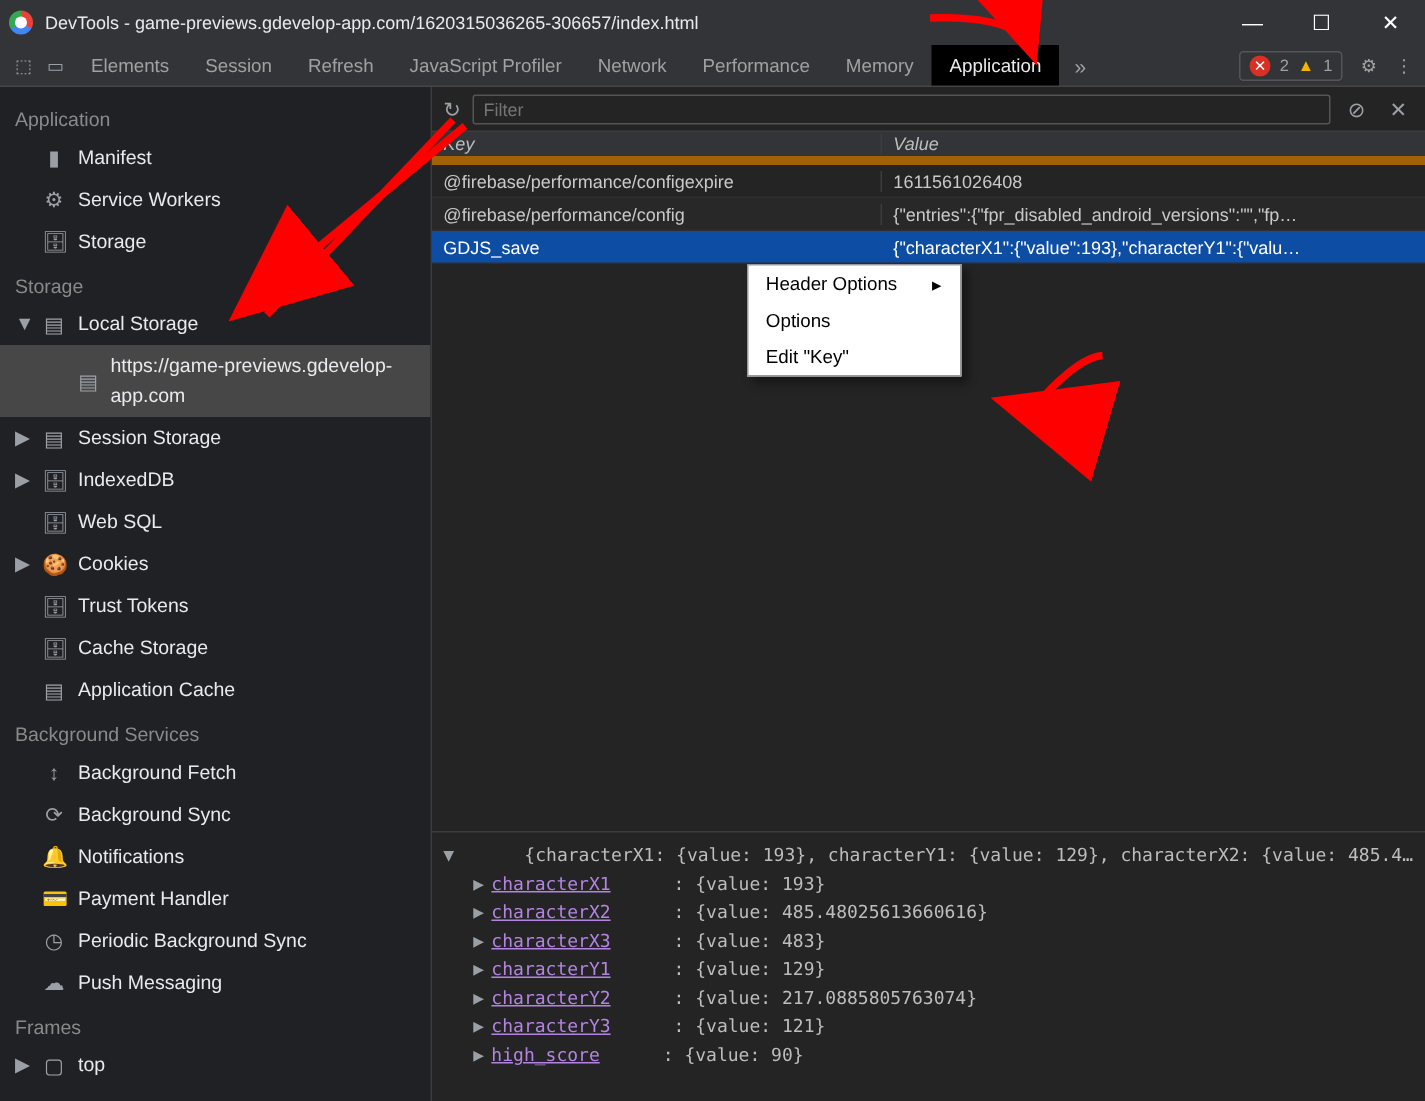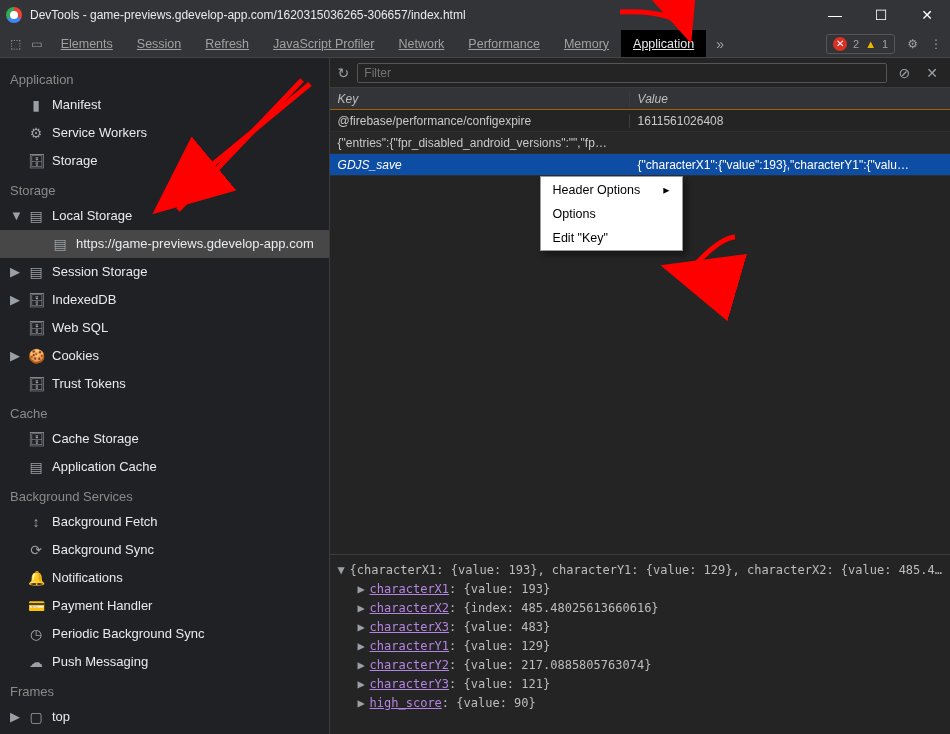--- a/index.html
+++ b/index.html
@@ -8,21 +8,21 @@
   
   .titlebar { height:30px; background:#333437; display:flex; align-items:center; padding:0 0 0 6px; color:#e8eaed; border-bottom:0; position:relative; }
   .titlebar .chrome-icon { width:16px; height:16px; border-radius:50%; background:conic-gradient(#ea4335 0 33%, #4285f4 33% 66%, #34a853 66% 100%); margin-right:8px; position:relative; }
   .titlebar .chrome-icon::after { content:""; position:absolute; inset:4px; background:#fff; border-radius:50%; }
   .titlebar .title { font-size:12px; color:#e8eaed; white-space:nowrap; }
   .winbtns { margin-left:auto; display:flex; height:100%; }
   .winbtn { width:46px; display:flex; align-items:center; justify-content:center; color:#fff; font-size:14px; }
   
   .tabs { height:28px; background:#333437; display:flex; align-items:stretch; border-bottom:1px solid #454545; }
   .tabs .pre-icons { display:flex; align-items:center; padding:0 6px 0 10px; gap:10px; }
-  .tabs .tab { display:flex; align-items:center; padding:0 12px; color:#a1a1a1; font-size:12.5px;text-decoration:underline; }
+  .tabs .tab { display:flex; align-items:center; padding:0 12px; color:#a1a1a1; font-size:12.5px; }
   .tabs .tab.active { background:#000; color:#e8eaed; }
   .tabs .chev { display:flex; align-items:center; justify-content:center; width:28px; color:#a1a1a1; font-size:14px;}
   .tabs .errs { display:flex; align-items:center; gap:6px; padding:0 6px; border:1px solid #555; border-radius:3px; height:20px; align-self:center; margin-left:4px; font-size:11px; }
   .tabs .errs .red-dot { width:14px; height:14px; border-radius:50%; background:#d93025; color:#fff; display:flex; align-items:center; justify-content:center; font-size:10px; }
   .tabs .errs .warn { color:#f2b600; }
   .tabs .right-icons { margin-left:auto; display:flex; align-items:center; gap:12px; padding-right:8px; color:#a1a1a1; }
   
   .body { flex:1; display:flex; min-height:0; }
   
   .sidebar { width:350px; background:#202124; border-right:1px solid #3c3c3c; overflow:auto; padding-top:6px; }
@@ -35,38 +35,38 @@
   .tree-item.selected { background:#474747; }
   
   .main { flex:1; display:flex; flex-direction:column; background:#242424; }
   .toolbar { height:30px; display:flex; align-items:center; gap:8px; padding:0 8px; border-bottom:1px solid #3c3c3c; }
   .toolbar .reload { color:#9aa0a6; font-size:14px; }
   .toolbar .filter { flex:1; height:20px; background:#242424; border:1px solid #555; border-radius:2px; color:#bbb; padding:0 6px; font-size:12px; }
   .toolbar .tb-icon { color:#9aa0a6; padding:0 4px; font-size:14px;}
   
   .tbl { border-bottom:0; }
   .tbl .head, .tbl .row { display:flex; height:22px; align-items:center; }
-  .tbl .head { background:#333437; color:#bdbdbd; border-bottom:1px solid #a16207; font-style:italic;justify-content:center; }
+  .tbl .head { background:#333437; color:#bdbdbd; border-bottom:6px solid #a16207; font-style:italic;justify-content:center; }
   .tbl .col-key { width:300px; padding-left:8px; border-right:1px solid #3c3c3c; overflow:hidden; white-space:nowrap; text-overflow:ellipsis;}
   .tbl .col-val { flex:1; padding-left:8px; overflow:hidden; white-space:nowrap; text-overflow:ellipsis;}
   .tbl .row { border-bottom:1px solid #2e2e2e; color:#c9c9c9; }
   .tbl .row.alt { background:#282828; }
   .tbl .row.selected { background:#0e4da4; color:#fff; }
-  .tbl .row.selected .col-key { border-right-color:#0e4da4;font-style:italic; }
+  .tbl .row.selected .col-key { border-right-color:#0e4da4; }
   .tbl-filler { flex:1; background:#242424; position:relative; }
   
   .ctx { position:absolute; top:0; left:210px; width:143px; background:#fff; color:#000; border:1px solid #999; box-shadow:4px 4px 6px rgba(0,0,0,0.4); font-size:12.5px; }
-  .ctx .mi { padding:5px 12px; display:flex; justify-content:space-between; align-items:center; }
+  .ctx .mi { padding:5px 12px; display:flex; justify-content:space-between; align-items:flex-start; }
   .ctx .arrow { color:#000; }
   
   .details { height:180px; background:#242424; border-top:1px solid #3c3c3c; padding:6px 8px; font-family:Menlo,Consolas,monospace; font-size:12px; line-height:19px; overflow:hidden; color:#bdbdbd;}
   .details .line { white-space:nowrap; }
   .details .caret-d { color:#9aa0a6; display:inline-block; width:12px; }
   .details .key { color:#b484e3;text-decoration:underline; }
-  .details .br { color:#bdbdbd; }
+  .details .br { color:#bdbdbd;margin-left:42px; }
   .details .val { color:#bdbdbd; }
   .details .indent1 { padding-left:20px; }
   .details .top { color:#bdbdbd; }
 </style>
 </head>
 <body>
 
 <div class="window">
 
   <div class="titlebar">
@@ -165,21 +165,20 @@
       <div class="tree-item" style="padding-left:10px">
           <span class="caret">▶</span>
           <span class="ic">🍪</span>
           <span>Cookies</span>
         </div>
       <div class="tree-item lv1">
           <span class="ic">🗄</span>
           <span>Trust Tokens</span>
         </div>
 
-      <div class="sec-title">Cache</div>
       <div class="tree-item lv1">
           <span class="ic">🗄</span>
           <span>Cache Storage</span>
         </div>
       <div class="tree-item lv1">
           <span class="ic">▤</span>
           <span>Application Cache</span>
         </div>
 
       <div class="sec-title">Background Services</div>
@@ -226,20 +225,21 @@
       <div class="tbl">
         <div class="head">
           <div class="col-key">Key</div>
           <div class="col-val">Value</div>
         </div>
         <div class="row">
           <div class="col-key">@firebase/performance/configexpire</div>
           <div class="col-val">1611561026408</div>
         </div>
         <div class="row alt">
+          <div class="col-key">@firebase/performance/config</div>
           <div class="col-val">{"entries":{"fpr_disabled_android_versions":"","fp…</div>
         </div>
         <div class="row selected">
           <div class="col-key">GDJS_save</div>
           <div class="col-val">{"characterX1":{"value":193},"characterY1":{"valu…</div>
         </div>
       </div>
       <div class="tbl-filler">
 
         <div class="ctx">
@@ -252,21 +252,21 @@
             </div>
           <div class="mi">
               <span>Edit "Key"</span>
             </div>
         </div>
       </div>
 
       <div class="details">
         <div class="line top"><span class="caret-d">▼</span><span class="br">{characterX1: {value: 193}, characterY1: {value: 129}, characterX2: {value: 485.4…</span></div>
         <div class="line indent1"><span class="caret-d">▶</span><span class="key">characterX1</span><span class="br">: </span><span class="val">{value: 193}</span></div>
-        <div class="line indent1"><span class="caret-d">▶</span><span class="key">characterX2</span><span class="br">: </span><span class="val">{index: 485.48025613660616}</span></div>
+        <div class="line indent1"><span class="caret-d">▶</span><span class="key">characterX2</span><span class="br">: </span><span class="val">{value: 485.48025613660616}</span></div>
         <div class="line indent1"><span class="caret-d">▶</span><span class="key">characterX3</span><span class="br">: </span><span class="val">{value: 483}</span></div>
         <div class="line indent1"><span class="caret-d">▶</span><span class="key">characterY1</span><span class="br">: </span><span class="val">{value: 129}</span></div>
         <div class="line indent1"><span class="caret-d">▶</span><span class="key">characterY2</span><span class="br">: </span><span class="val">{value: 217.0885805763074}</span></div>
         <div class="line indent1"><span class="caret-d">▶</span><span class="key">characterY3</span><span class="br">: </span><span class="val">{value: 121}</span></div>
         <div class="line indent1"><span class="caret-d">▶</span><span class="key">high_score</span><span class="br">: </span><span class="val">{value: 90}</span></div>
       </div>
     </div>
   </div>
 </div>
 

